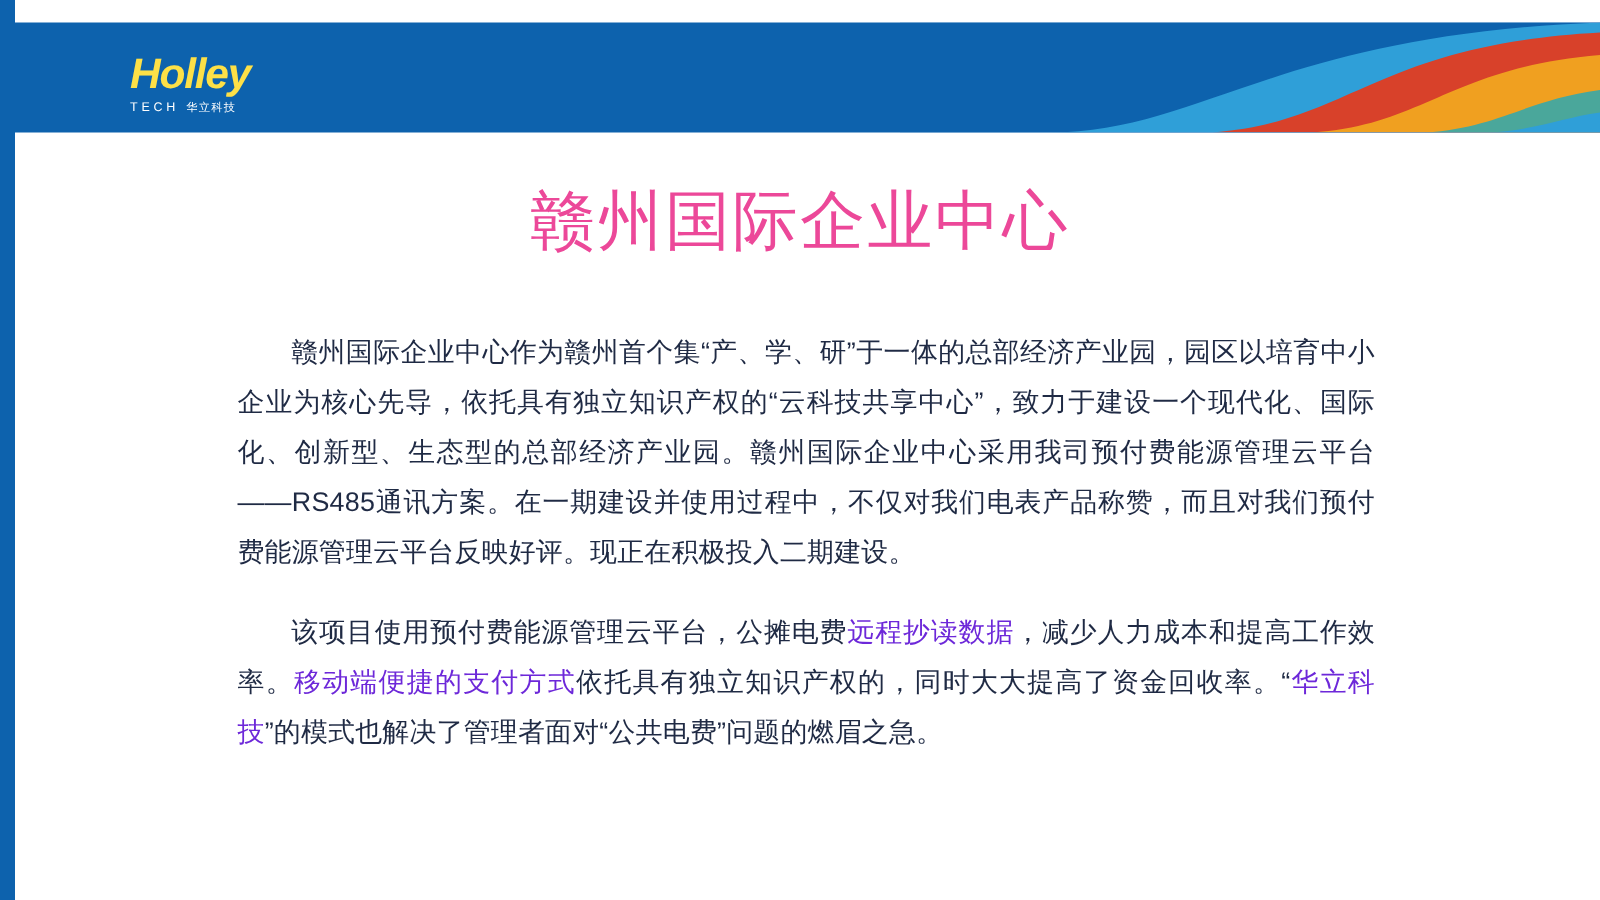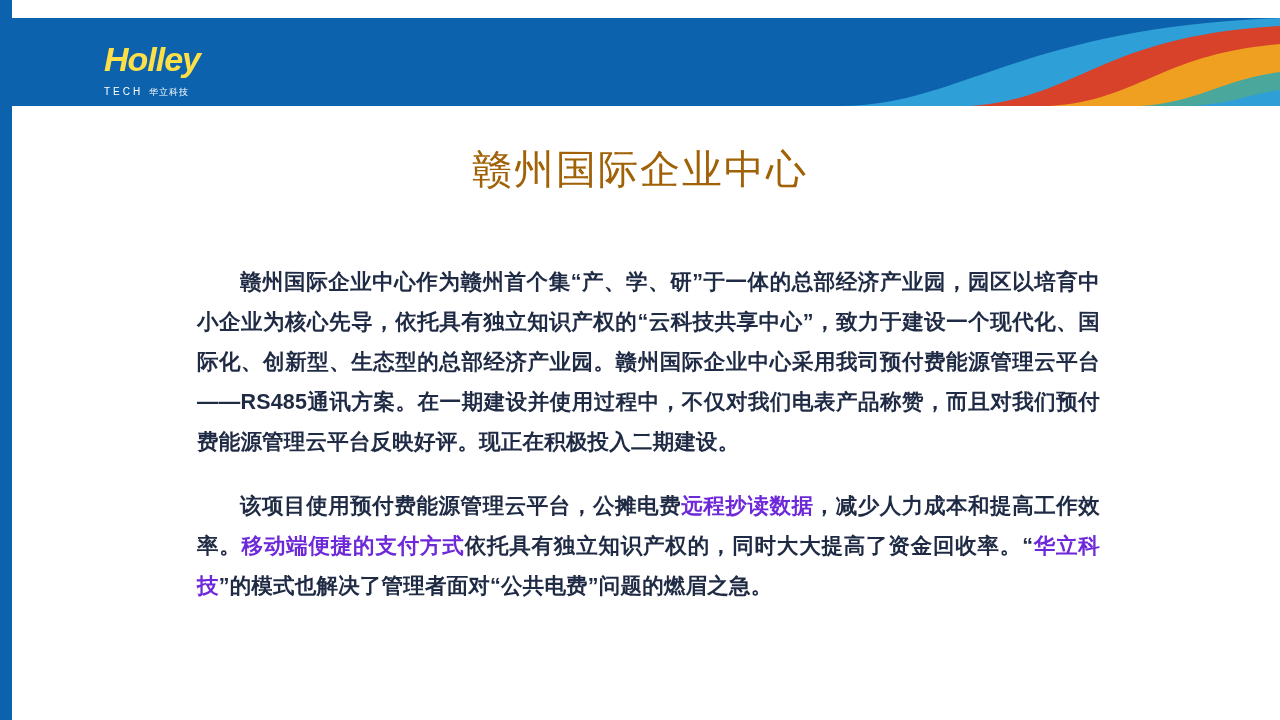--- a/index.html
+++ b/index.html
@@ -57,21 +57,21 @@
   .logo-word {
     font-family: "Liberation Sans", sans-serif;
     font-weight: bold;
     font-size: 34px;
     letter-spacing: -1px;
     color: #fde047;
     line-height: 34px;
     font-style: italic;
   }
   .logo-sub {
-    margin-top: 10px;
+    margin-top: 4px;
     font-size: 10px;
     letter-spacing: 3px;
     color: #ffffff;
     white-space: nowrap;
   }
   .logo-sub .cn {
     letter-spacing: 1px;
     font-size: 9px;
   }
   .header-title {
@@ -84,40 +84,39 @@
     letter-spacing: 1px;
     white-space: nowrap;
   }
   
   .page-title {
     position: absolute;
     left: 0;
     top: 142px;
     width: 1280px;
     text-align: center;
-    font-size: 40px;
-    color: #a16207;
+    font-size: 52px;
+    color: #ec4899;
     letter-spacing: 2px;
   }
   
   .body-copy {
     position: absolute;
     left: 185px;
     top: 262px;
     width: 915px;
     font-size: 21.5px;
     line-height: 40px;
     color: #1f2a44;
     text-align: justify;
     letter-spacing: 0.2px;
   }
   .para {
-    margin: 0 0 24px 12px;
+    margin: 0 0 24px 5px;
     text-indent: 2em;
-    font-weight: bold;
   }
   .para:last-child { margin-bottom: 0; }
   .hl {
     color: #6d28d9;
   }
 </style>
 </head>
 <body>
 
 <div class="slide">

